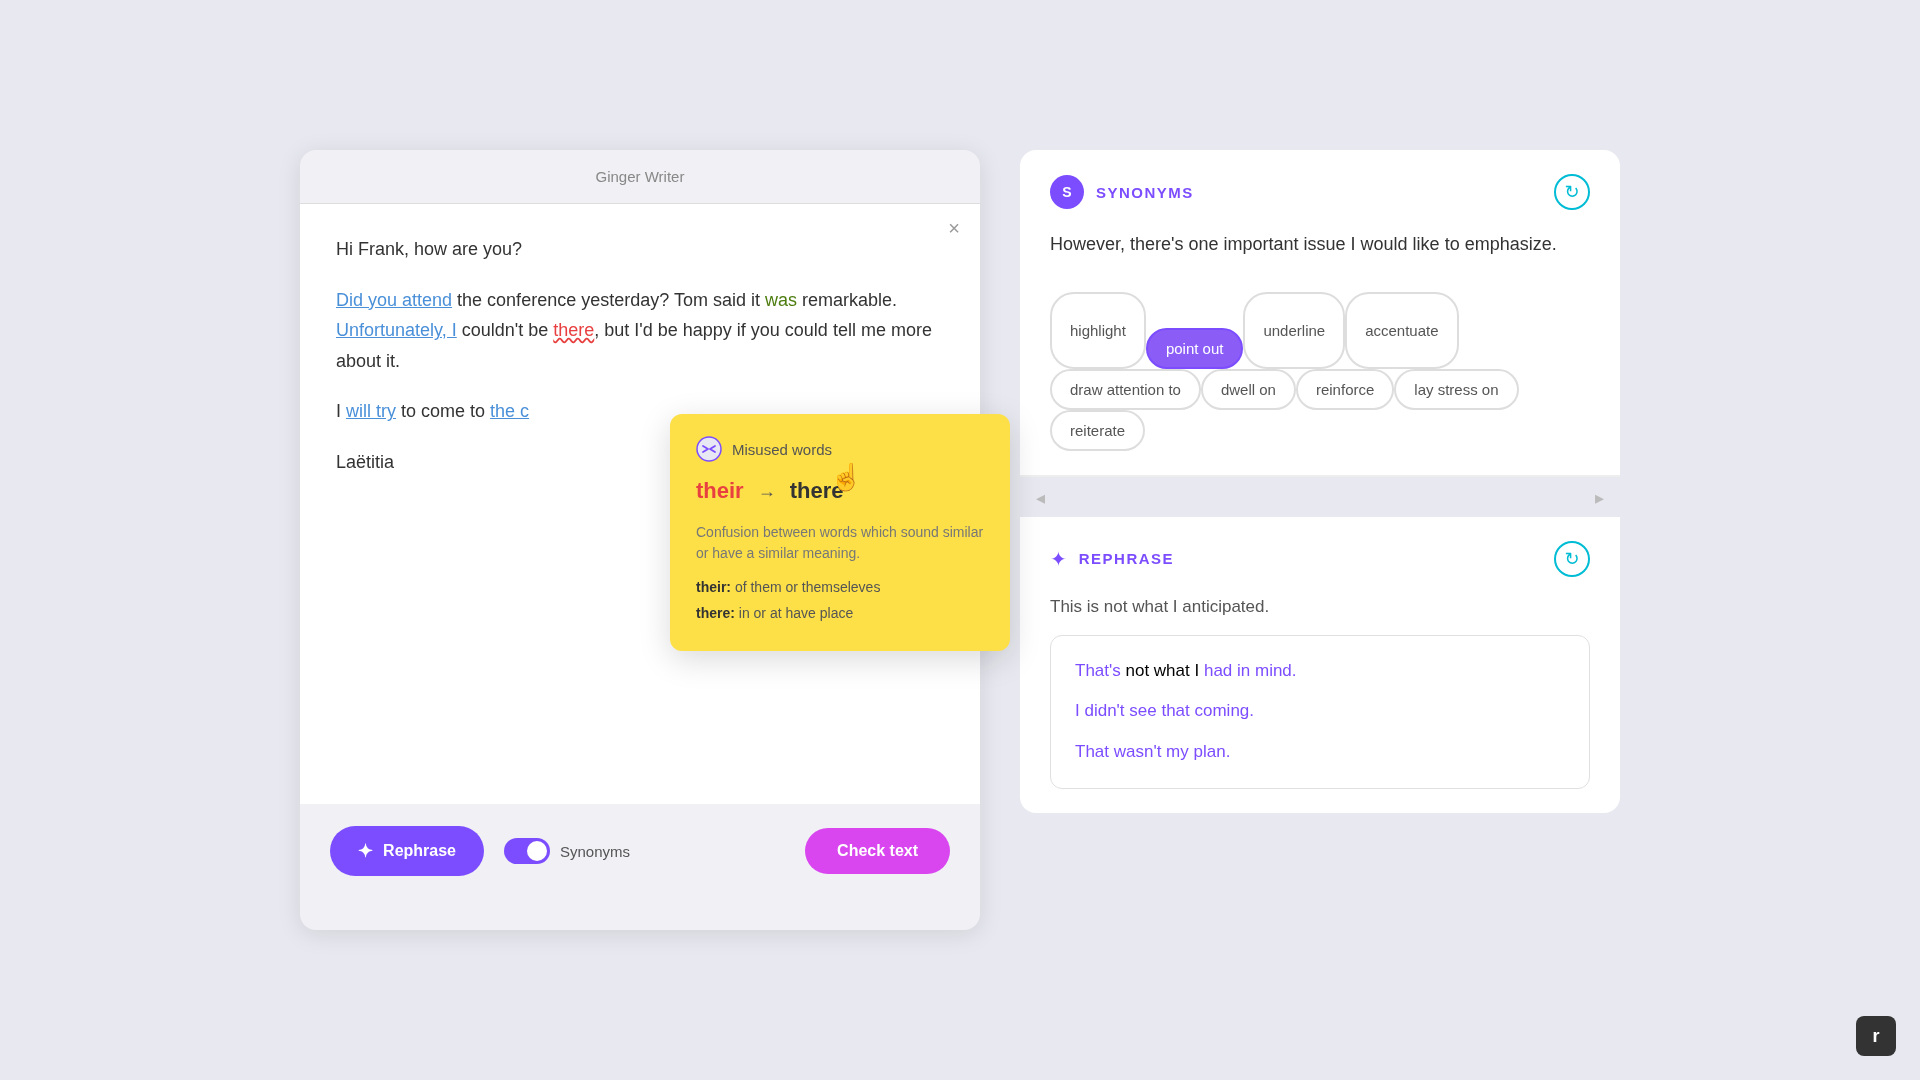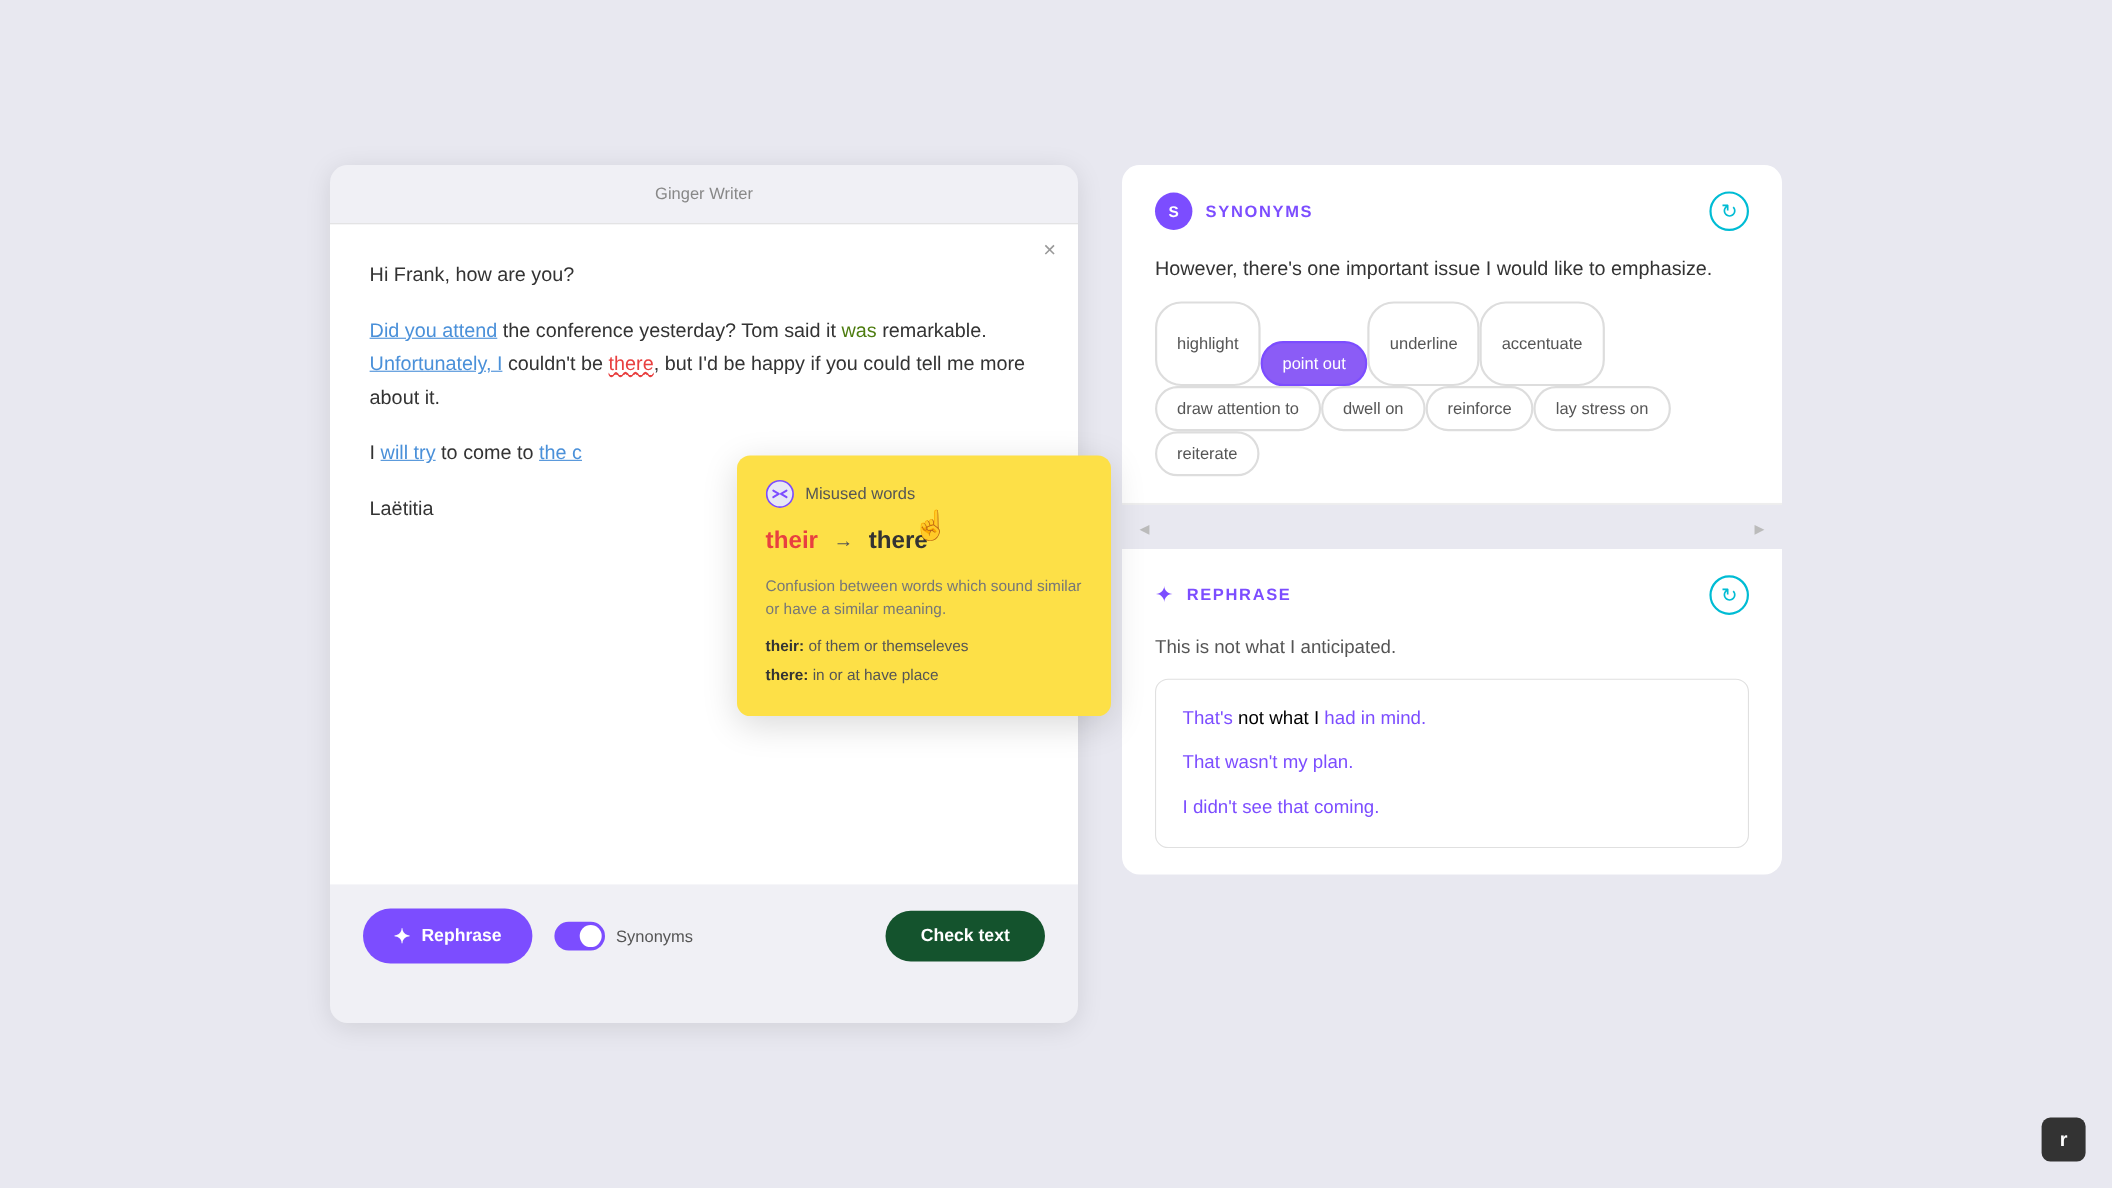--- a/index.html
+++ b/index.html
@@ -230,21 +230,21 @@
       top: 3px;
       right: 3px;
     }
 
     .toggle-label {
       font-size: 15px;
       color: #555;
     }
 
     .btn-check {
-      background: #14532d;
+      background: #d946ef;
       color: white;
       border: none;
       border-radius: 30px;
       padding: 14px 32px;
       font-size: 16px;
       font-weight: 600;
       cursor: pointer;
       margin-left: auto;
     }
 
@@ -310,21 +310,21 @@
       font-size: 18px;
       cursor: pointer;
       display: flex;
       align-items: center;
       justify-content: center;
     }
 
     .context-text {
       font-size: 18px;
       color: #333;
-      margin-bottom: 15px;
+      margin-bottom: 33px;
       line-height: 1.6;
     }
 
     .tags-grid {
       display: flex;
       flex-wrap: wrap;
     }
 
     .tag {
       padding: 10px 18px;
@@ -509,20 +509,20 @@
           <span style="font-size:20px; color:#7c4dff;">✦</span>
           <span class="section-label">REPHRASE</span>
         </div>
         <button class="refresh-btn">↻</button>
       </div>
 
       <p class="rephrase-original">This is not what I anticipated.</p>
 
       <div class="rephrase-card" id="rephrase-container">
       <p class="rephrase-item"><span class="reph-highlight">That's</span><span> not what I </span><span class="reph-highlight">had in mind.</span></p>
+          <p class="rephrase-item"><span class="reph-highlight">I didn't see that coming.</span></p>
           <p class="rephrase-item"><span class="reph-highlight">That wasn't my plan.</span></p>
-          <p class="rephrase-item"><span class="reph-highlight">I didn't see that coming.</span></p>
         </div>
     </div>
   </div>
 
   <div class="corner-badge">r</div>
 </div>
 
 </body></html>

